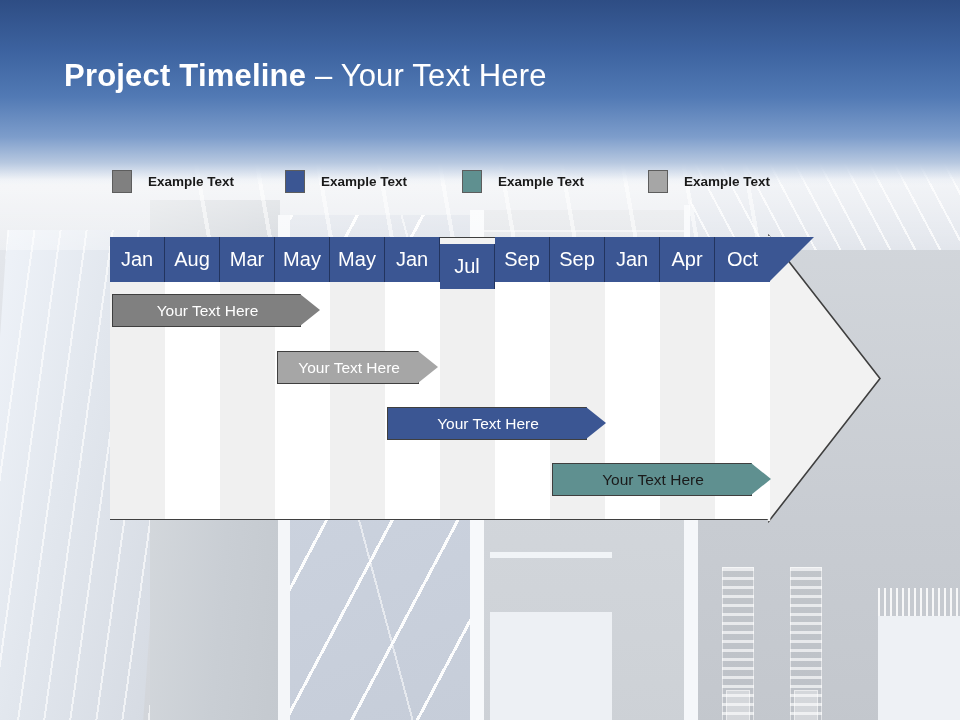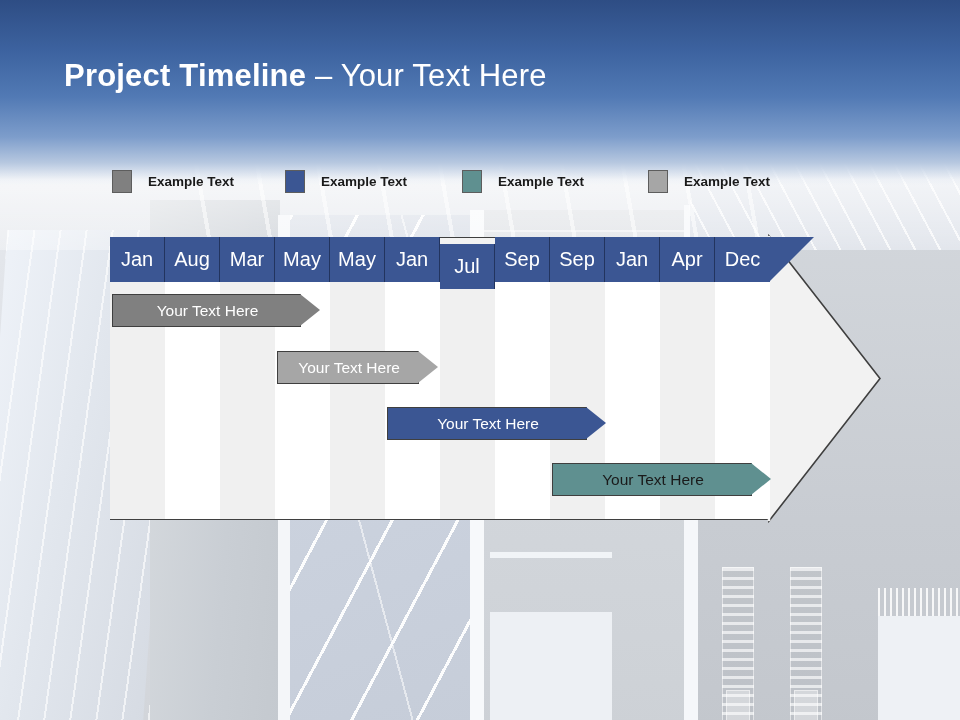--- a/index.html
+++ b/index.html
@@ -372,21 +372,21 @@
         <div class="month-cell" style="background: rgb(59, 86, 147);">Aug</div>
         <div class="month-cell" style="background: rgb(59, 86, 147);">Mar</div>
         <div class="month-cell" style="background: rgb(59, 86, 147);">May</div>
         <div class="month-cell" style="background: rgb(59, 86, 147);">May</div>
         <div class="month-cell" style="background: rgb(59, 86, 147);">Jan</div>
         <div class="month-cell" style="background: rgb(59, 86, 147); margin-top: 7px;">Jul</div>
         <div class="month-cell" style="background: rgb(59, 86, 147);">Sep</div>
         <div class="month-cell" style="background: rgb(59, 86, 147);">Sep</div>
         <div class="month-cell" style="background: rgb(59, 86, 147);">Jan</div>
         <div class="month-cell" style="background: rgb(59, 86, 147);">Apr</div>
-        <div class="month-cell" style="background: rgb(59, 86, 147);">Dec</div>
+        <div class="month-cell" style="background: rgb(59, 86, 147);">Oct</div>
       </div>
     <div class="header-corner"></div>
 
     <div id="bars-root">
         <div class="bar" style="left: 2px; top: 57px; width: 209px;">
           <div class="bar-rect" style="width: 189px; background: rgb(128, 128, 128);"></div>
           <div class="bar-tip" style="left: 188px; border-left: 20px solid rgb(128, 128, 128);"></div>
           <div class="bar-label" style="color: rgb(255, 255, 255);">Your  Text Here</div>
         </div>
         <div class="bar" style="left: 167px; top: 114px; width: 162.25px;">

